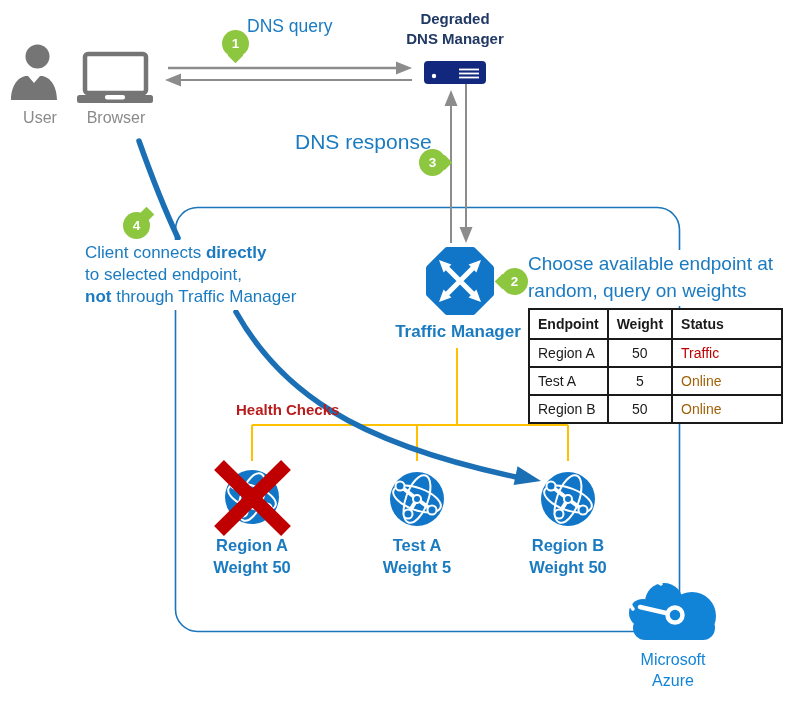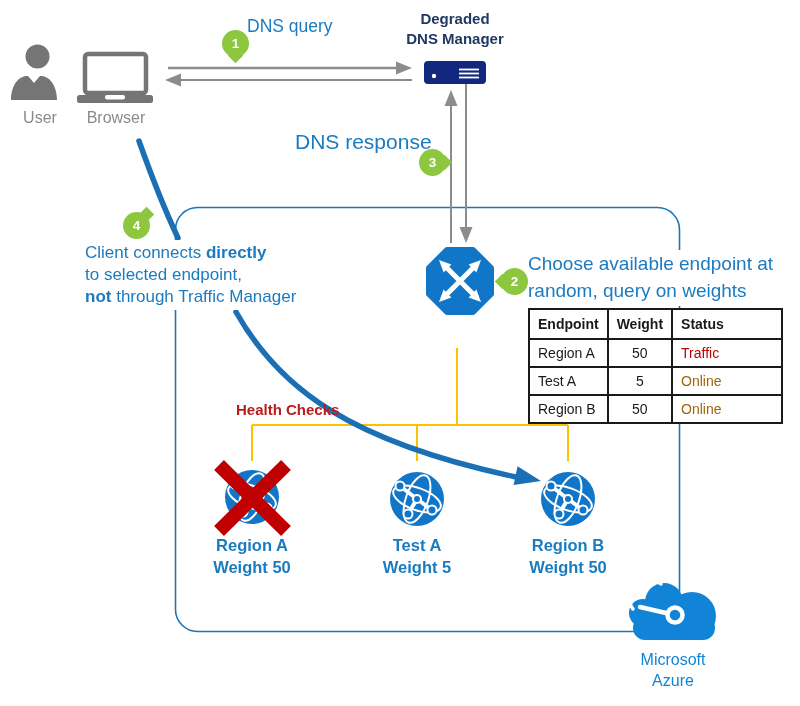--- a/index.html
+++ b/index.html
@@ -189,20 +189,21 @@
     <div><span>Client connects </span><b>directly</b></div>
     <div>to selected endpoint,</div>
     <div><b>not</b><span> through Traffic Manager</span></div>
   </div>
 
   <div class="txt blue choose-note whitebg">
     <div>Choose available endpoint at</div>
     <div>random, query on weights</div>
   </div>
 
+  <div class="txt blue tm-lbl center">Traffic Manager</div>
 
   <div class="txt lgray health-lbl">Health Checks</div>
 
   <div class="txt blue ep-lbl ep-a center">
     <div>Region A</div>
     <div>Weight 50</div>
   </div>
   <div class="txt blue ep-lbl ep-t center">
     <div>Test A</div>
     <div>Weight 5</div>

